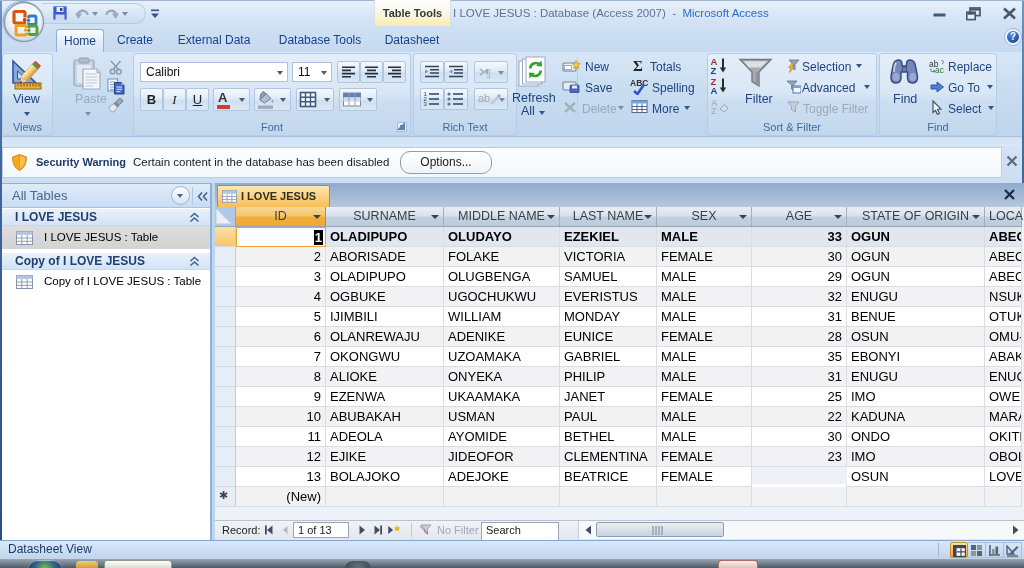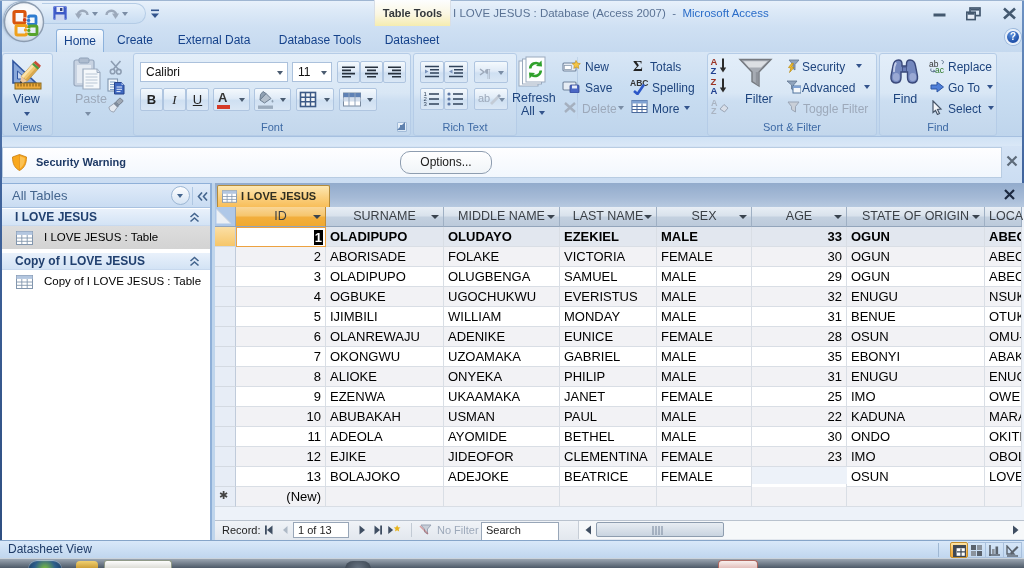--- a/index.html
+++ b/index.html
@@ -507,21 +507,21 @@
     <path d="M18.8 15 L18.8 26.8 L21.5 28.5 L21.5 15.2 Z" fill="#8F949C"></path>
   </svg>
 </div>
 <div class="rbt" style="left:745px; top:92px; font-size:12.5px;">Filter</div>
 <div class="abs" style="left:785px; top:59px;">
   <svg width="16" height="14" viewBox="0 0 16 14">
     <path d="M4 1 L14 1 L10 5.5 L10 11 L8 9.5 L8 5.5 Z" fill="#8FA3BC" stroke="#5F7590" stroke-width="0.8"></path>
     <path d="M7 4 L3.5 8.5 L6 9 L4.5 13.5 L9 8.5 L6.5 8 L8.5 4.5 Z" fill="#F5C02C" stroke="#B8880E" stroke-width="0.7"></path>
   </svg>
 </div>
-<div class="rbt" style="left:802px; top:60px;">Security</div>
+<div class="rbt" style="left:802px; top:60px;">Selection</div>
 <div class="abs" style="left:856px; top:64px; line-height:0; font-size:0;"><span class="downarr" style="border-top-color:#33548C;"></span></div>
 <div class="abs" style="left:785px; top:80px;">
   <svg width="16" height="14" viewBox="0 0 16 14">
     <path d="M2 1 L12 1 L8.5 5 L8.5 10.5 L6.5 9 L6.5 5 Z" fill="#8FA3BC" stroke="#5F7590" stroke-width="0.8"></path>
     <rect x="8" y="6" width="8" height="7" fill="#F5F8FB" stroke="#51749E" stroke-width="1"></rect>
     <rect x="8" y="6" width="8" height="2" fill="#7FA1D2"></rect>
   </svg>
 </div>
 <div class="rbt" style="left:802px; top:81px;">Advanced</div>
 <div class="abs" style="left:864px; top:85px; line-height:0; font-size:0;"><span class="downarr" style="border-top-color:#33548C;"></span></div>
@@ -567,20 +567,21 @@
 <div class="abs" style="left:988px; top:106px; line-height:0; font-size:0;"><span class="downarr" style="border-top-color:#33548C;"></span></div>
 
 <div class="abs" id="msgband"></div>
 <div class="abs" id="warnbar">
   <svg width="15" height="17" viewBox="0 0 15 17" style="position:absolute; left:9px; top:6px;">
     <path d="M7.5 0.5 L14.5 3 C14.5 9.5 12.5 14 7.5 16.5 C2.5 14 0.5 9.5 0.5 3 Z" fill="#F9A81E" stroke="#C87E10" stroke-width="0.8"></path>
     <path d="M7.5 2 L12.8 4 C12.8 8 11.5 12.3 7.5 14.6 Z" fill="#FBC254"></path>
     <path d="M7.5 0.5 L7.5 16.5" stroke="#E08A12" stroke-width="0.6"></path>
   </svg>
   <div class="t1">Security Warning</div>
+  <div class="t2">Certain content in the database has been disabled</div>
   <div id="optbtn">Options...</div>
 </div>
 <div class="abs" id="warnx">
   <svg width="12" height="12" viewBox="0 0 12 12">
       <path d="M1.5 1.5 L10.5 10.5 M10.5 1.5 L1.5 10.5" stroke="#5E6B7A" stroke-width="2.2"></path>
     </svg>
 </div>
 
 <div class="abs" style="left:0; top:1px; width:2px; height:557px; background:linear-gradient(#6E93C4,#41659E 30%,#2E4E80);"></div>
 <div class="abs" style="left:1022px; top:1px; width:2px; height:557px; background:linear-gradient(#6E93C4,#41659E 30%,#2E4E80);"></div>

